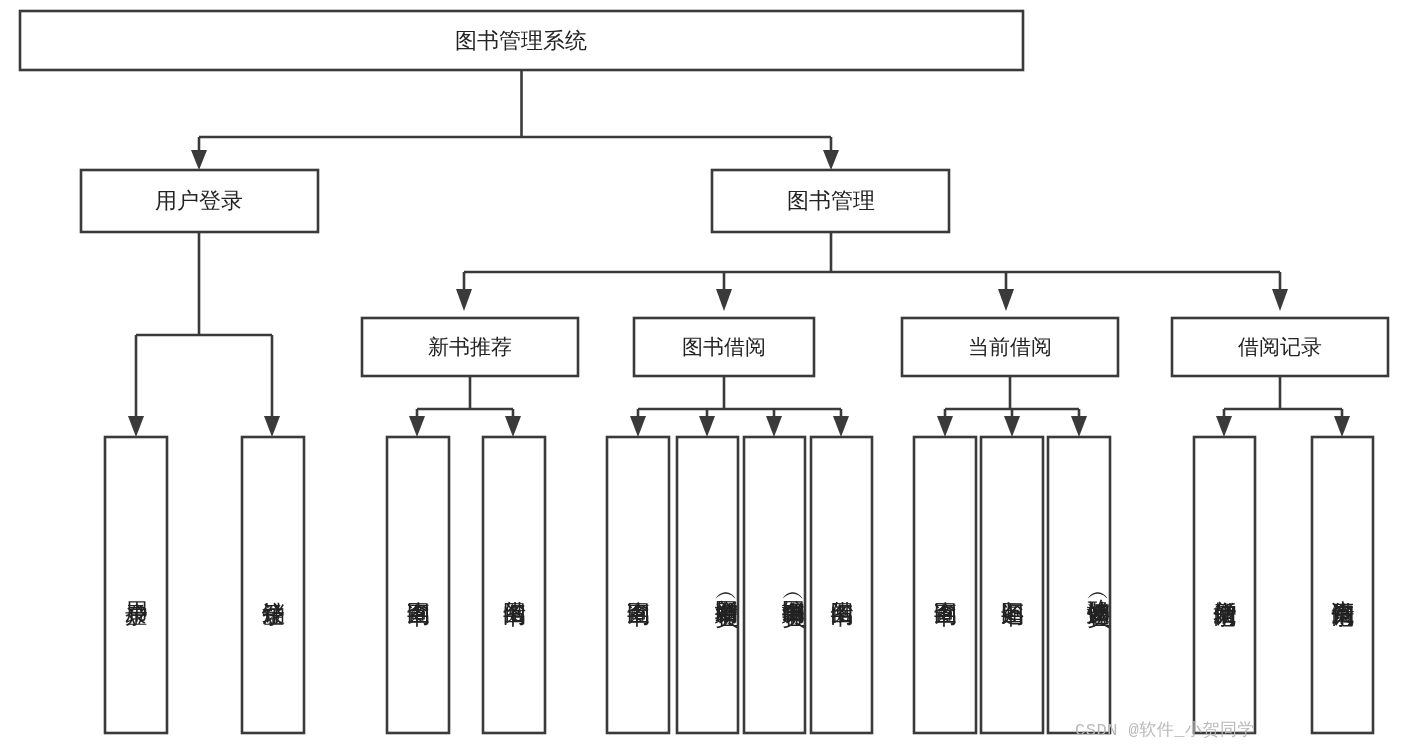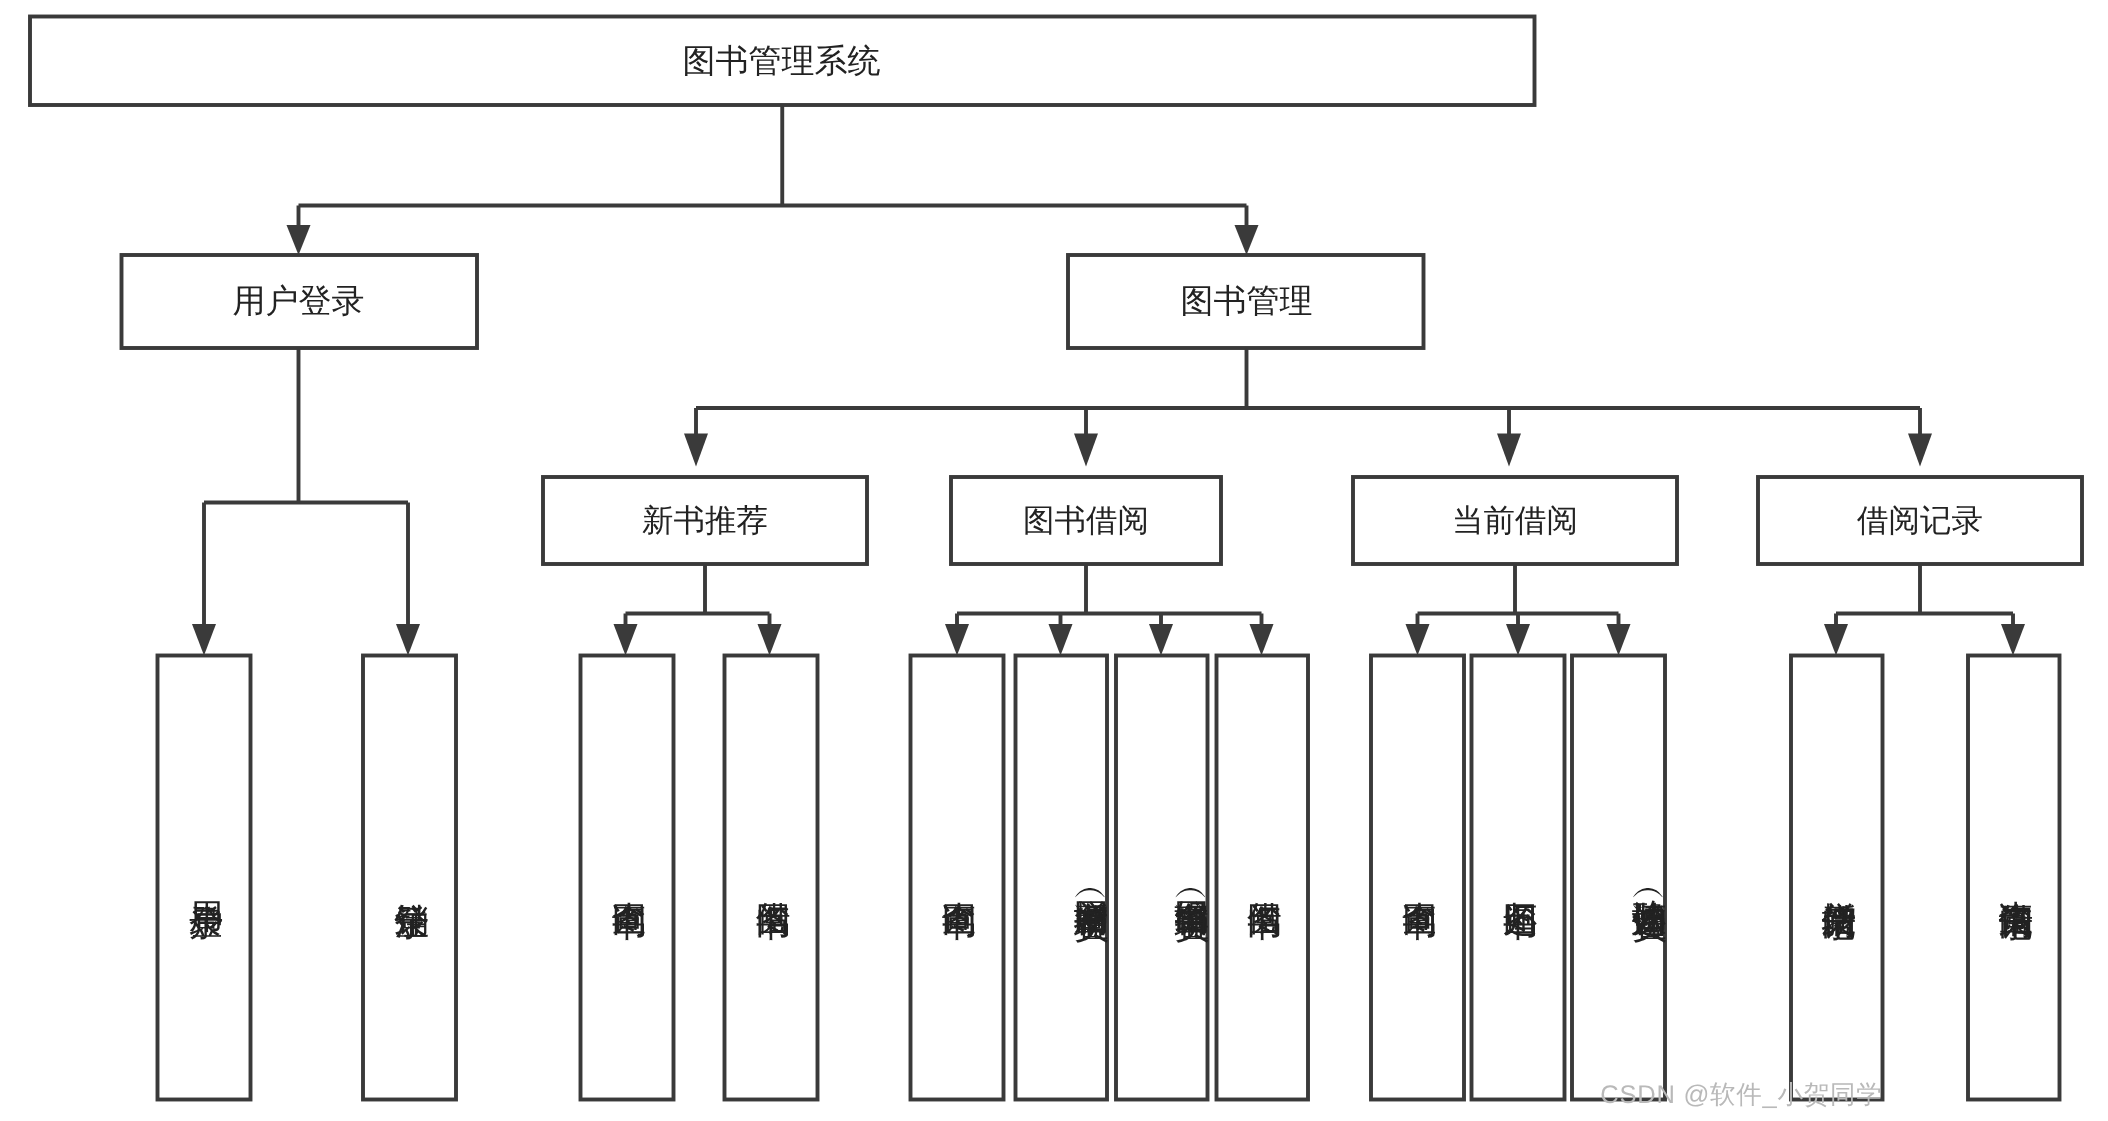--- a/index.html
+++ b/index.html
@@ -62,21 +62,21 @@
     letter-spacing: 1px;
     color: #222222;
     text-align: center;
     white-space: nowrap;
     pointer-events: none;
   }
   .watermark {
     position: absolute;
     right: 14px;
     bottom: 6px;
-    font-family: Liberation Sans, sans-serif;
+    font-family: Liberation Mono, monospace;
     font-size: 17px;
     color: #b9b9b9;
     letter-spacing: 0.5px;
     user-select: none;
   }
 </style>
 </head>
 <body>
 
 <div id="diagram-root">

